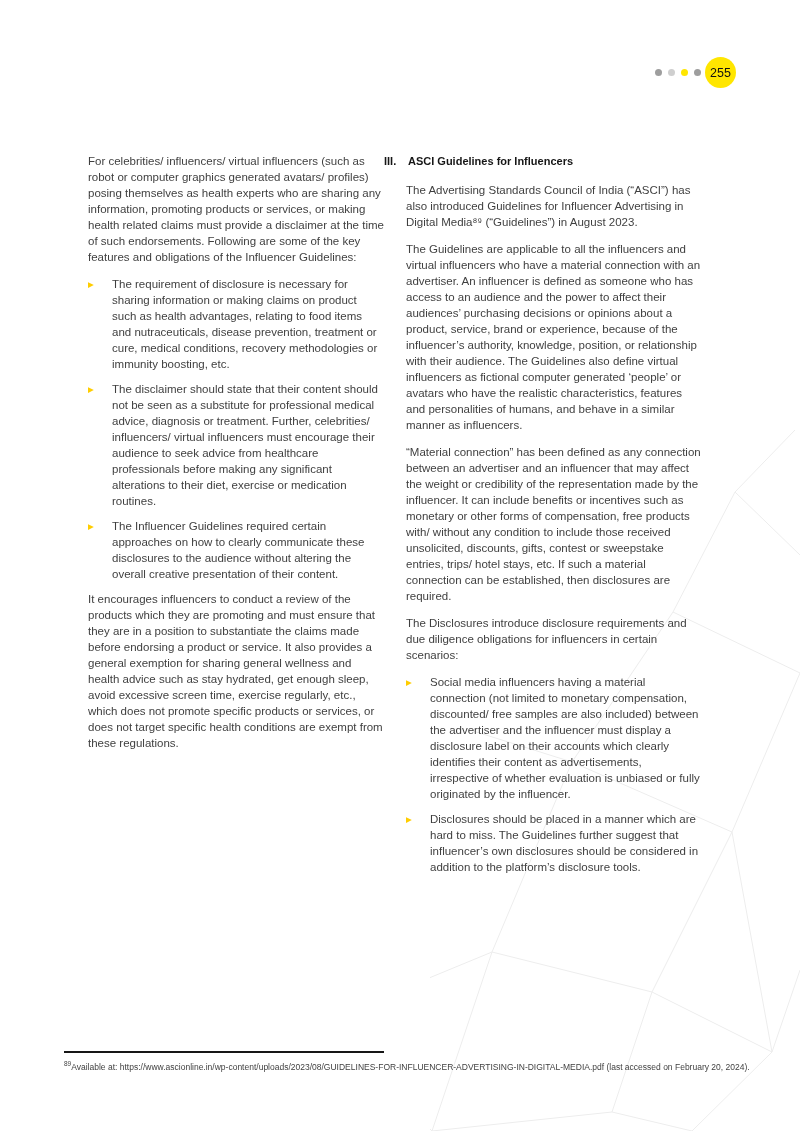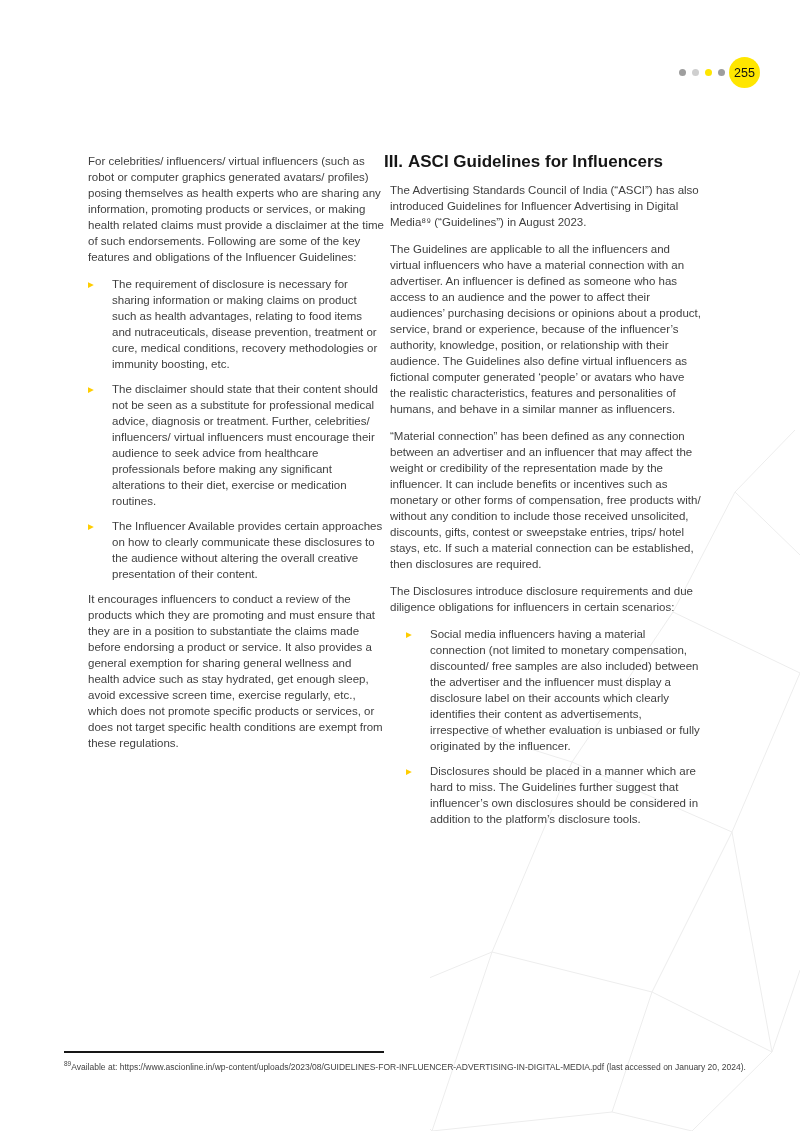--- a/index.html
+++ b/index.html
@@ -15,21 +15,21 @@
     width:800px;height:1131px;
     background:#ffffff;
     font-family:"Liberation Sans", sans-serif;
     color:var(--text);
     overflow:hidden;
   }
   
   .bg-mesh{position:absolute;right:0;top:430px;pointer-events:none;}
   
   .header{
-    position:absolute;top:57px;right:40px;
+    position:absolute;top:57px;right:64px;
     display:flex;align-items:center;justify-content:flex-end;
   }
   .dots{display:flex;align-items:center;gap:6px;margin-right:4px;}
   .dot{width:7px;height:7px;border-radius:50%;display:inline-block;}
   .page-badge{
     width:31px;height:31px;border-radius:50%;
     background:var(--accent);
     color:#111;font-size:12.5px;font-weight:500;
     display:flex;align-items:center;justify-content:center;
   }
@@ -50,25 +50,25 @@
   .bullet .marker{
     flex:none;width:24px;
     font-size:7.5px;line-height:16px;
     color:var(--bullet);
     padding-top:1px;
   }
   .bullet .btext{flex:1;}
   .heading{
     display:flex;
     margin:0 0 12px 0;
-    font-size:17px;line-height:17px;
+    font-size:11px;line-height:17px;
     font-weight:bold;color:var(--heading);
   }
   .heading .h-num{flex:none;width:24px;}
-  .col-right .indent{margin-left:6px;}
+  .col-right .indent{margin-left:22px;}
   .col-right .bullet{margin-left:22px;}
   
   .footnote{
     position:absolute;left:64px;top:1051px;width:692px;
     font-size:8.5px;line-height:11.5px;color:#3f3f3f;
   }
   .footnote-rule{width:320px;height:2px;background:#161616;margin-bottom:9px;}
   .footnote sup{font-size:6.5px;line-height:0;}
 </style>
 </head>
@@ -109,21 +109,21 @@
       <div class="bullet">
         <span class="marker">▶</span>
         <span class="btext">The requirement of disclosure is necessary for sharing information or making claims on product such as health advantages, relating to food items and nutraceuticals, disease prevention, treatment or cure, medical conditions, recovery methodologies or immunity boosting, etc.</span>
       </div>
       <div class="bullet">
         <span class="marker">▶</span>
         <span class="btext">The disclaimer should state that their content should not be seen as a substitute for professional medical advice, diagnosis or treatment. Further, celebrities/ influencers/ virtual influencers must encourage their audience to seek advice from healthcare professionals before making any significant alterations to their diet, exercise or medication routines.</span>
       </div>
       <div class="bullet">
         <span class="marker">▶</span>
-        <span class="btext">The Influencer Available provides certain approaches on how to clearly communicate these disclosures to the audience without altering the overall creative presentation of their content.</span>
+        <span class="btext">The Influencer Guidelines required certain approaches on how to clearly communicate these disclosures to the audience without altering the overall creative presentation of their content.</span>
       </div>
 
       <p>It encourages influencers to conduct a review of the products which they are promoting and must ensure that they are in a position to substantiate the claims made before endorsing a product or service. It also provides a general exemption for sharing general wellness and health advice such as stay hydrated, get enough sleep, avoid excessive screen time, exercise regularly, etc., which does not promote specific products or services, or does not target specific health conditions are exempt from these regulations.</p>
     </div>
 
     <div class="col-right">
       <h2 class="heading">
         <span class="h-num">III.</span>
         <span class="h-title">ASCI Guidelines for Influencers</span>
       </h2>
@@ -139,16 +139,16 @@
       </div>
       <div class="bullet">
         <span class="marker">▶</span>
         <span class="btext">Disclosures should be placed in a manner which are hard to miss. The Guidelines further suggest that influencer’s own disclosures should be considered in addition to the platform’s disclosure tools.</span>
       </div>
     </div>
   </div>
 
   <div class="footnote">
     <div class="footnote-rule"></div>
-    <p><sup>89</sup><span>Available at: https://www.ascionline.in/wp-content/uploads/2023/08/GUIDELINES-FOR-INFLUENCER-ADVERTISING-IN-DIGITAL-MEDIA.pdf (last accessed on January 20, 2024).</span></p>
+    <p><sup>89</sup><span>Available at: https://www.ascionline.in/wp-content/uploads/2023/08/GUIDELINES-FOR-INFLUENCER-ADVERTISING-IN-DIGITAL-MEDIA.pdf (last accessed on February 20, 2024).</span></p>
   </div>
 
 </div>
 
 </body></html>

